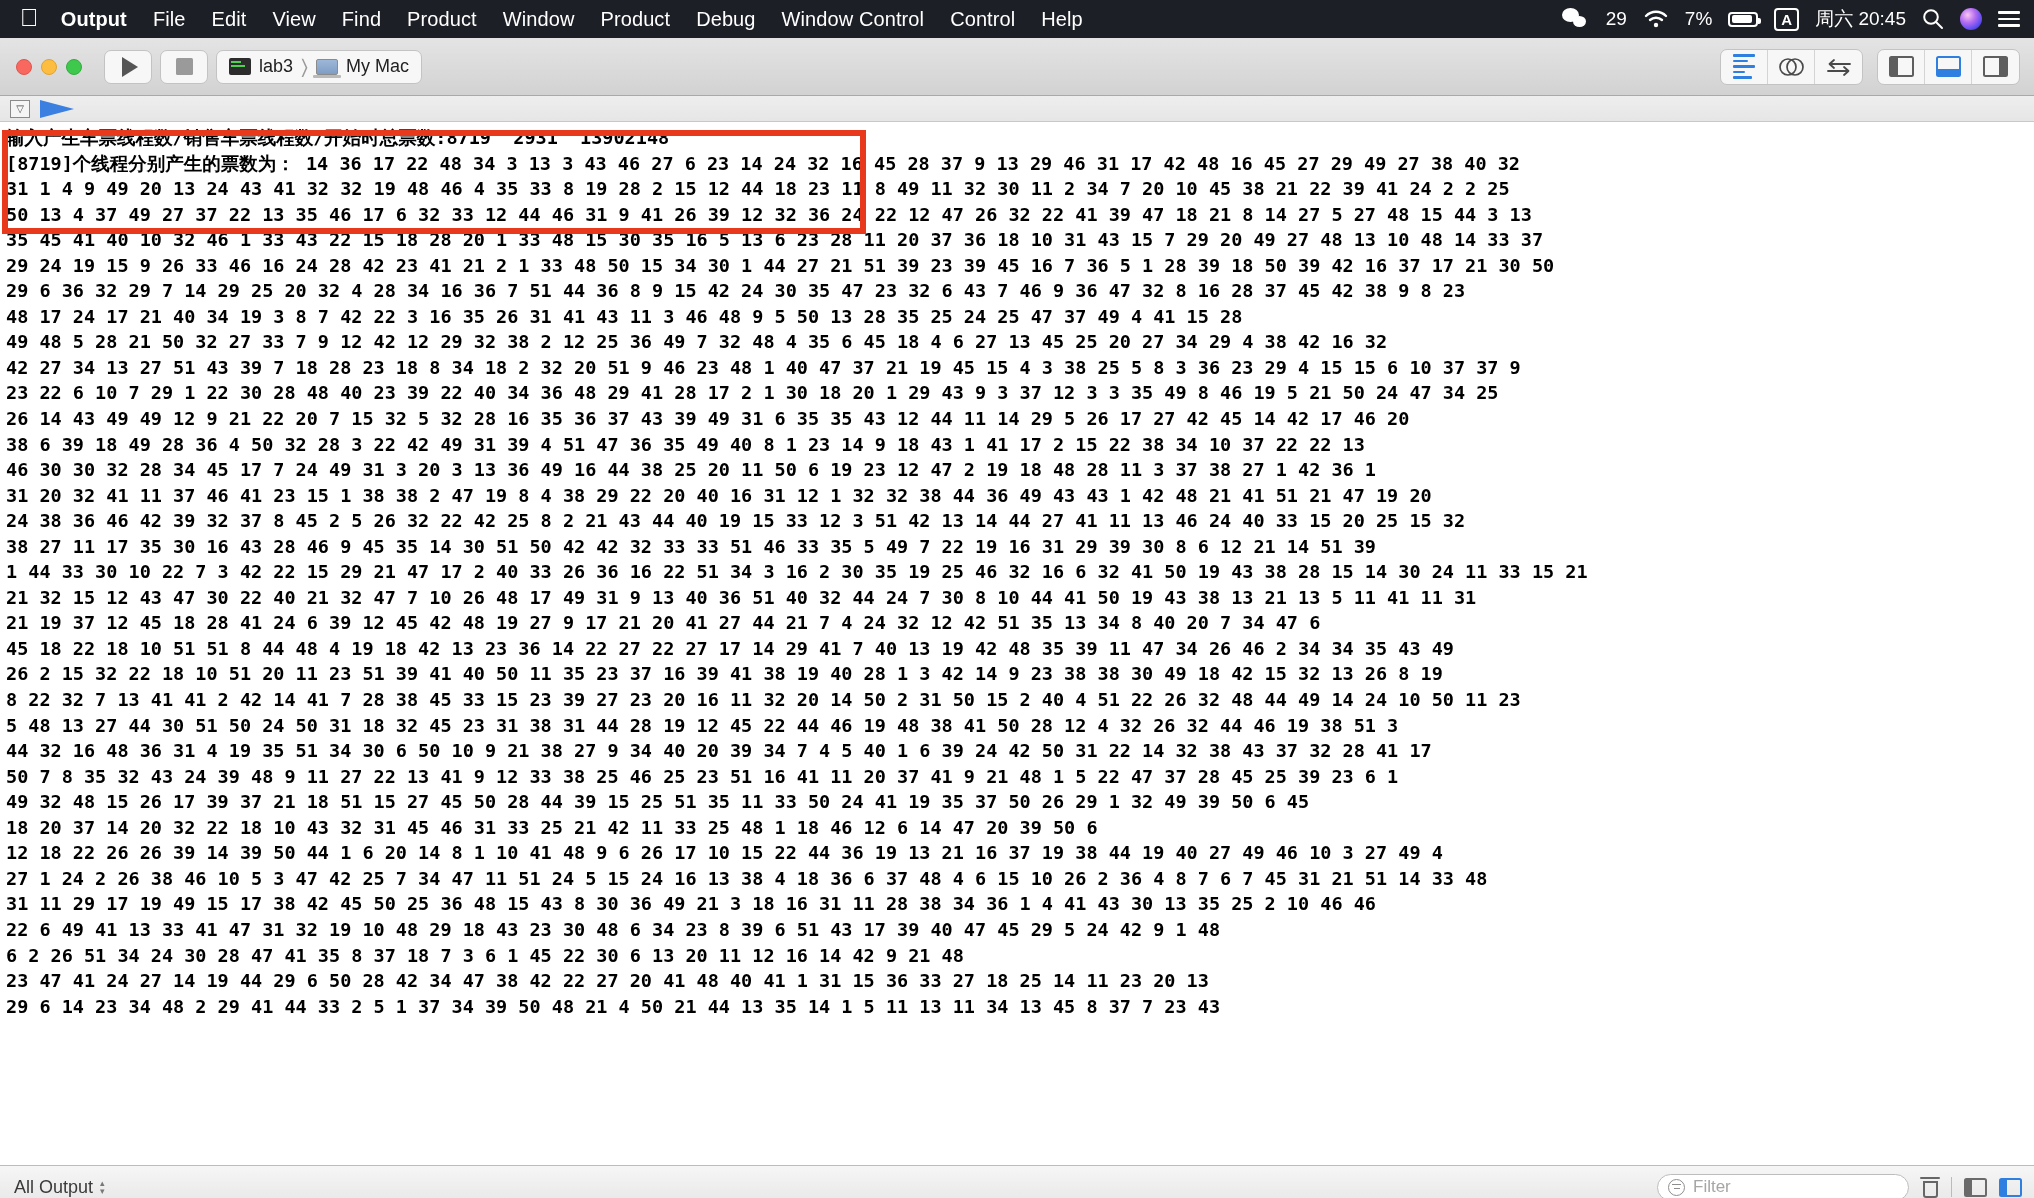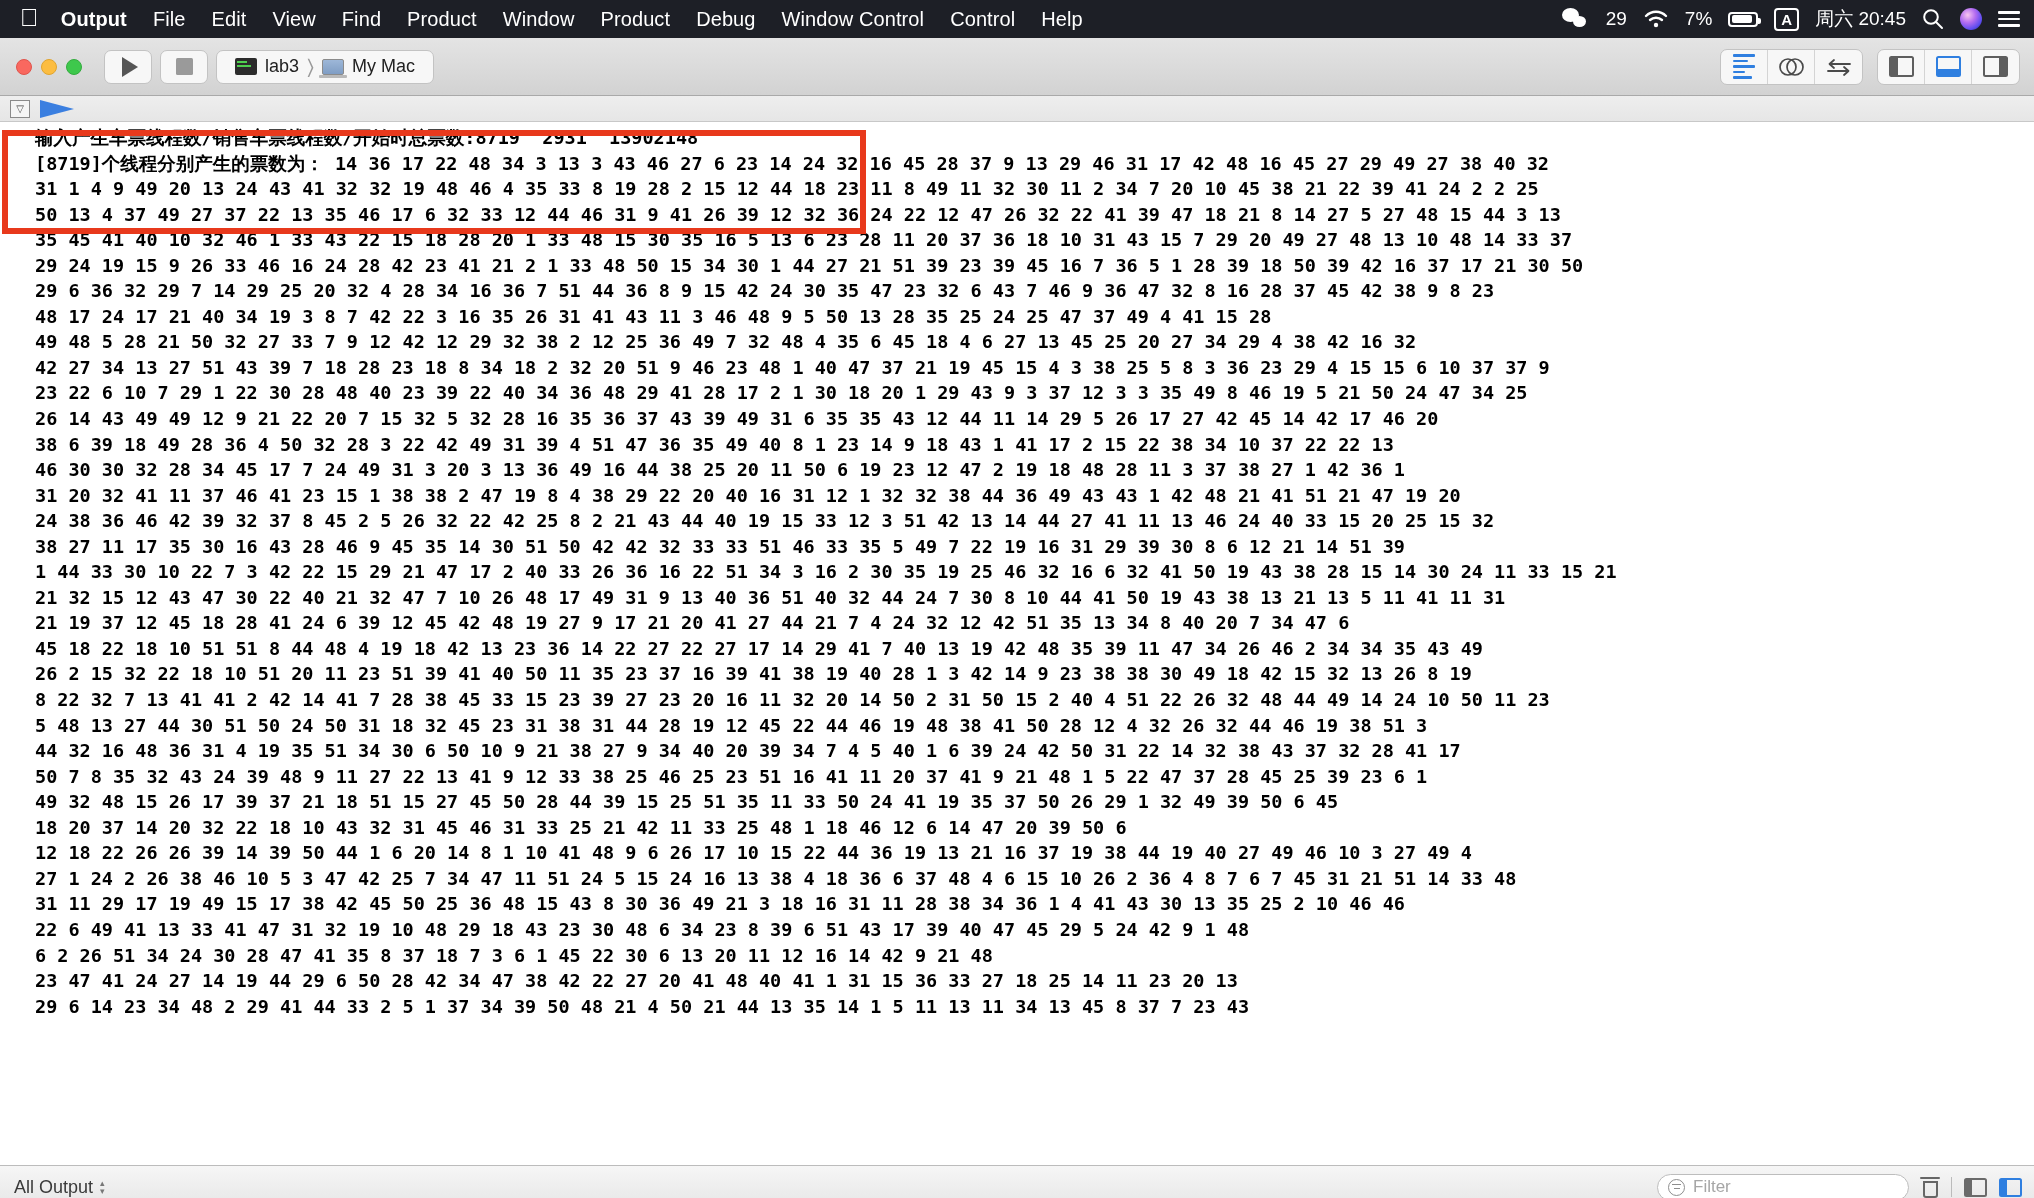--- a/index.html
+++ b/index.html
@@ -97,21 +97,21 @@
   }
   .play-tri {
     width:0; height:0;
     border-left: 16px solid #555; border-top: 10px solid transparent; border-bottom: 10px solid transparent;
     margin-left: 4px;
   }
   .stop-sq { width: 17px; height: 17px; background:#9a9a9a; border-radius:1.5px; }
 
   .scheme-pill {
     background:#f7f7f7; border:1px solid #c3c3c3; border-radius:7px;
-    height:34px; display:flex; align-items:center; gap:8px; padding: 0 18px;
+    height:34px; display:flex; align-items:center; gap:8px; padding: 0 12px;
     font-size: 18px; color:#222;
   }
   .proj-icon {
     width: 22px; height: 17px; background:#2c2c2c; border-radius:2px;
     position:relative; flex:none;
   }
   .proj-icon::before {
     content:""; position:absolute; left:2px; top:3px; width:10px; height:2px; background:#4fd04f;
   }
   .proj-icon::after {
@@ -201,21 +201,20 @@
   }
   #console-text {
     font-family: "DejaVu Sans Mono", "Liberation Mono", monospace;
     font-size: 18.5px;
     font-weight: bold;
     line-height: 25.55px;
     color:#000000;
     white-space: pre;
     padding: 3px 0 0 6px;
     letter-spacing: 0px;
-    margin-left: 29px;
   }
   #redbox {
     position:absolute;
     left: 2px; top: 8px;
     width: 864px; height: 104px;
     border: 6px solid #e8391c;
     pointer-events:none;
   }
 
   

